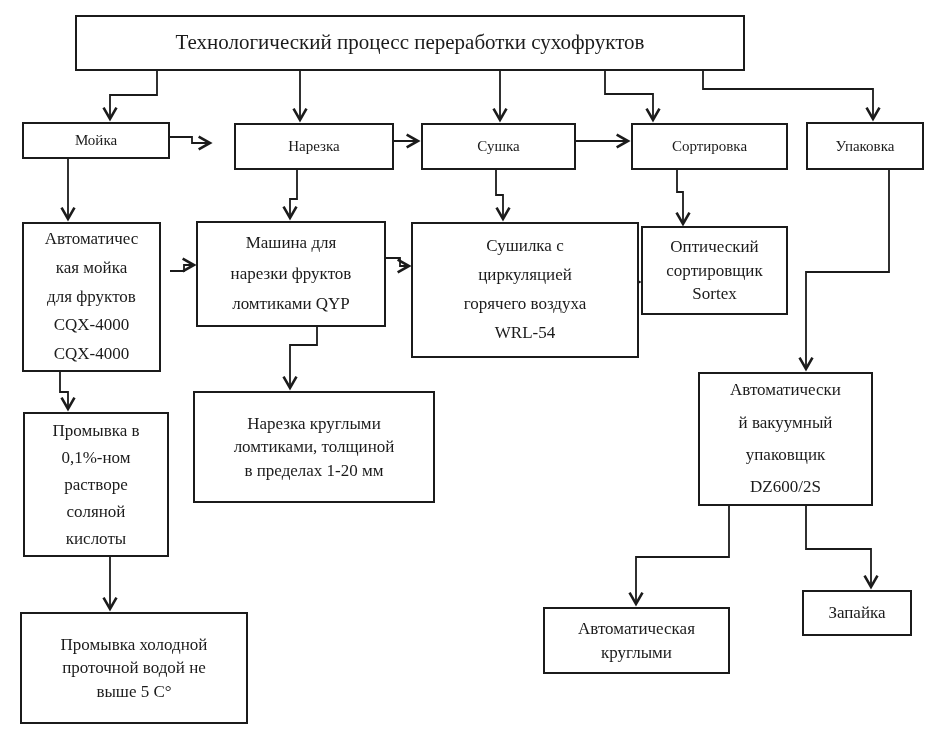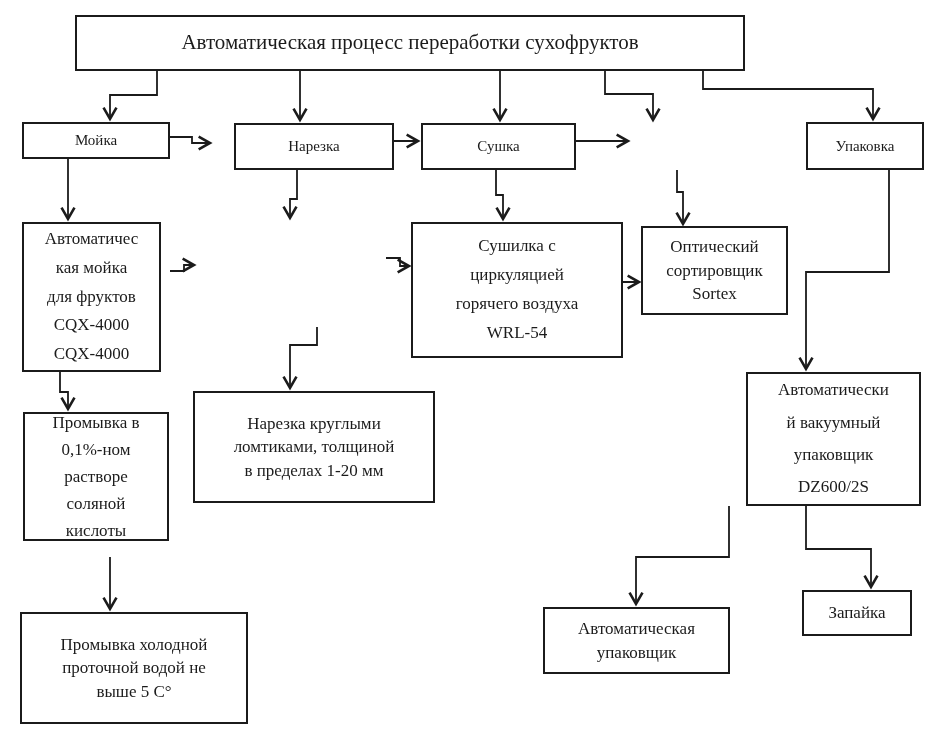--- a/index.html
+++ b/index.html
@@ -78,53 +78,57 @@
     <polyline points="170,271 184,271 184,265 194,265" marker-end="url(#arr)"></polyline>
     <polyline points="386,258 400,258 400,266 409,266" marker-end="url(#arr)"></polyline>
     <polyline points="599,276 615,276 615,282 639,282" marker-end="url(#arr)"></polyline>
     <polyline points="60,372 60,392 68,392 68,409" marker-end="url(#arr)"></polyline>
     <polyline points="317,327 317,345 290,345 290,388" marker-end="url(#arr)"></polyline>
     <polyline points="110,557 110,609" marker-end="url(#arr)"></polyline>
     <polyline points="729,506 729,557 636,557 636,604" marker-end="url(#arr)"></polyline>
     <polyline points="806,506 806,549 871,549 871,587" marker-end="url(#arr)"></polyline>
   </svg>
 
-  <div class="node title-box" style="left:75px;top:15px;width:670px;height:56px;">Автоматическая процесс переработки сухофруктов</div>
+  <div class="node title-box" style="left:75px;top:15px;width:670px;height:56px;">Технологический процесс переработки сухофруктов</div>
 
   <div class="node stage-box" style="left:22px;top:122px;width:148px;height:37px;">Мойка</div>
   <div class="node stage-box" style="left:213px;top:123px;width:160px;height:47px;margin-left:21px;">Нарезка</div>
   <div class="node stage-box" style="left:421px;top:123px;width:155px;height:47px;">Сушка</div>
+  <div class="node stage-box" style="left:631px;top:123px;width:157px;height:47px;">Сортировка</div>
   <div class="node stage-box" style="left:806px;top:122px;width:118px;height:48px;">Упаковка</div>
 
   <div class="node lh-17" style="left:22px;top:222px;width:139px;height:150px;">Автоматичес
 кая мойка
 для фруктов
 CQX-4000
 CQX-4000</div>
-  <div class="node lh-17" style="left:411px;top:222px;width:212px;height:136px;">Сушилка с
+  <div class="node lh-18" style="left:196px;top:221px;width:190px;height:106px;">Машина для
+нарезки фруктов
+ломтиками QYP</div>
+  <div class="node lh-17" style="left:411px;top:222px;width:228px;height:136px;">Сушилка с
 циркуляцией
 горячего воздуха
 WRL-54</div>
   <div class="node lh-14" style="left:641px;top:226px;width:147px;height:89px;">Оптический
 сортировщик
 Sortex</div>
 
-  <div class="node lh-16" style="left:23px;top:412px;width:146px;height:129px;">Промывка в
+  <div class="node lh-16" style="left:23px;top:412px;width:146px;height:145px;">Промывка в
 0,1%-ном
 растворе
 соляной
 кислоты</div>
   <div class="node lh-14" style="left:193px;top:391px;width:242px;height:112px;">Нарезка круглыми
 ломтиками, толщиной
 в пределах 1-20 мм</div>
-  <div class="node lh-19" style="left:698px;top:372px;width:175px;height:134px;margin-left:48px;">Автоматически
+  <div class="node lh-19" style="left:698px;top:372px;width:175px;height:134px;">Автоматически
 й вакуумный
 упаковщик
 DZ600/2S</div>
 
   <div class="node lh-14" style="left:20px;top:612px;width:228px;height:112px;">Промывка холодной
 проточной водой не
 выше 5 С°</div>
   <div class="node lh-14" style="left:543px;top:607px;width:187px;height:67px;">Автоматическая
-упаковщик</div>
+круглыми</div>
   <div class="node" style="left:802px;top:590px;width:110px;height:46px;">Запайка</div>
 
 </div>
 
 </body></html>

